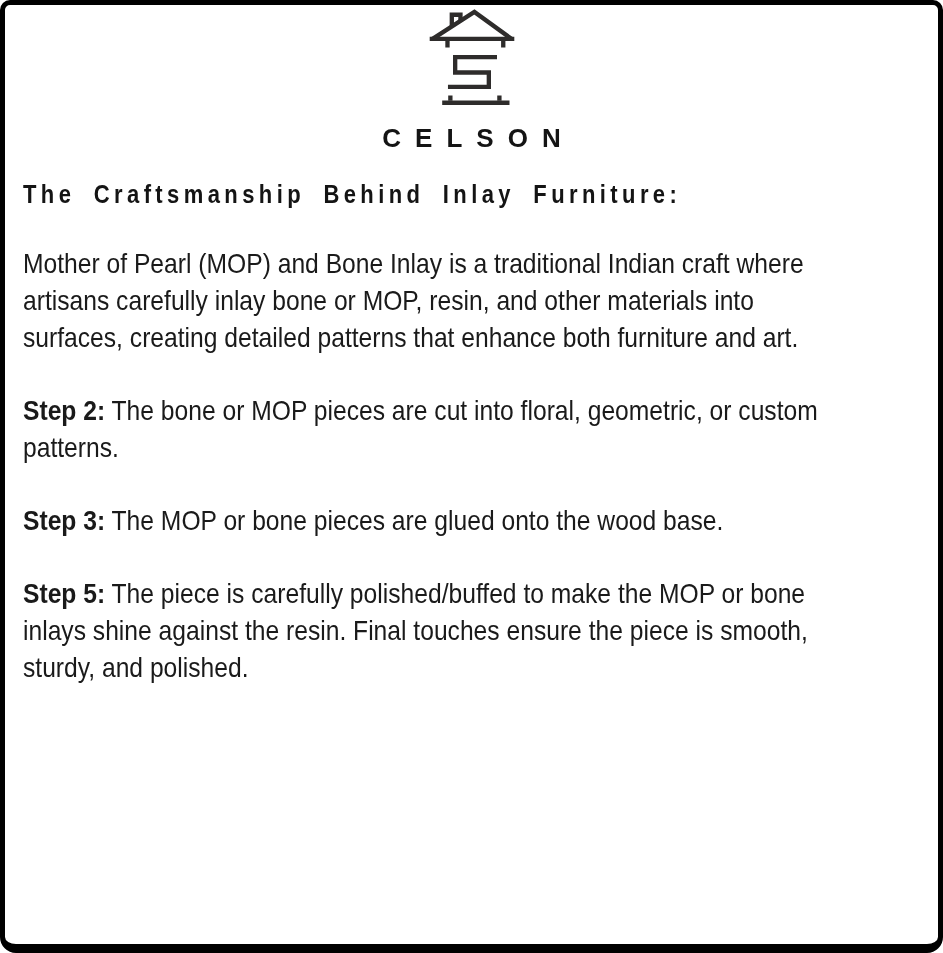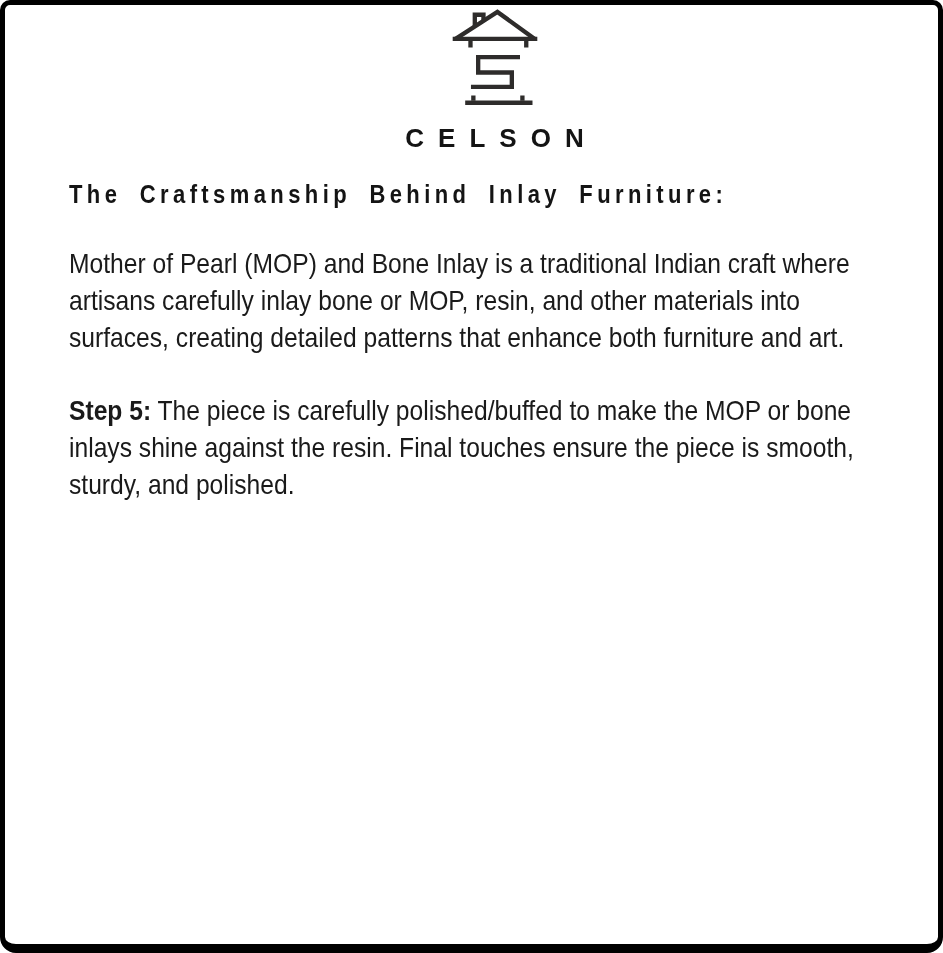--- a/index.html
+++ b/index.html
@@ -7,21 +7,20 @@
     position:relative;
     width:943px;height:953px;
     box-sizing:border-box;
     background:#ffffff;
     border:5px solid #000000;
     border-bottom-width:9px;
     border-radius:10px 10px 16px 16px;
     overflow:hidden;
     font-family:"Liberation Sans", sans-serif;
     color:#1a1a1a;
-    padding-left:46px;
   }
   .brand-header{ text-align:center; padding-top:4px; }
   .logo-svg{ display:inline-block; width:92px; height:100px; }
   .brand-name{
     margin-top:10px;
     font-size:26px;
     font-weight:bold;
     letter-spacing:14px;
     text-indent:14px;
     color:#141414;
@@ -78,19 +77,26 @@
 
   <h1 class="headline">The Craftsmanship Behind Inlay Furniture:</h1>
 
   <main class="body-copy" id="paragraphs">
       <div class="para">
         <div class="line"><span>Mother of Pearl (MOP) and Bone Inlay is a traditional Indian craft where</span></div>
         <div class="line"><span>artisans carefully inlay bone or MOP, resin, and other materials into</span></div>
         <div class="line"><span>surfaces, creating detailed patterns that enhance both furniture and art.</span></div>
       </div>
       <div class="para">
+        <div class="line"><strong>Step 2:</strong><span> The bone or MOP pieces are cut into floral, geometric, or custom</span></div>
+        <div class="line"><span>patterns.</span></div>
+      </div>
+      <div class="para">
+        <div class="line"><strong>Step 3:</strong><span> The MOP or bone pieces are glued onto the wood base.</span></div>
+      </div>
+      <div class="para">
         <div class="line"><strong>Step 5:</strong><span> The piece is carefully polished/buffed to make the MOP or bone</span></div>
         <div class="line"><span>inlays shine against the resin. Final touches ensure the piece is smooth,</span></div>
         <div class="line"><span>sturdy, and polished.</span></div>
       </div>
     </main>
 
 </div>
 
 </body></html>

